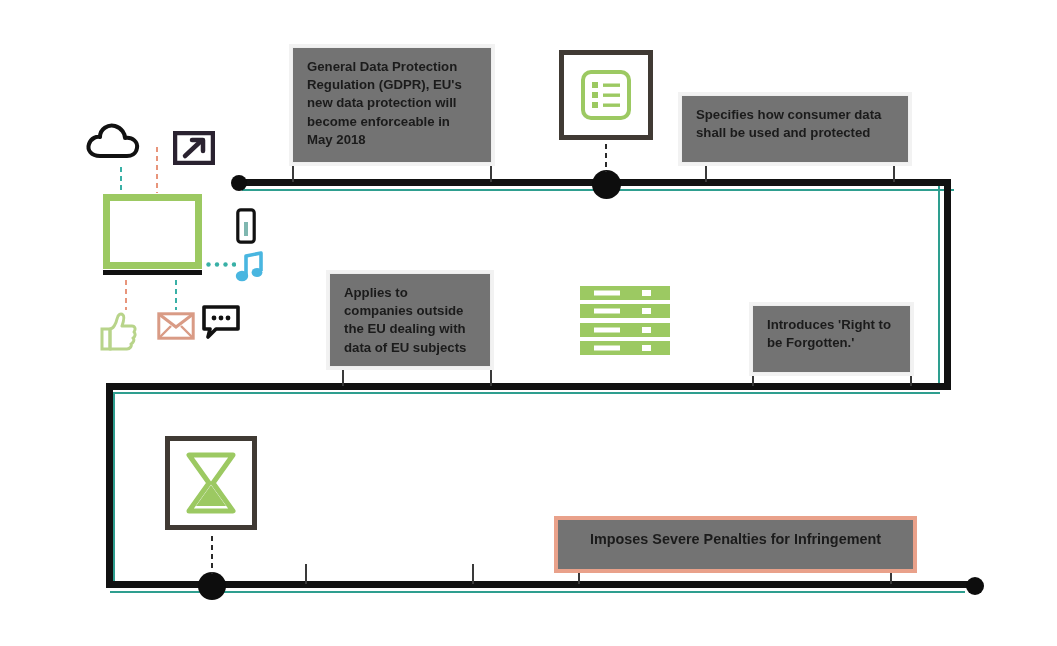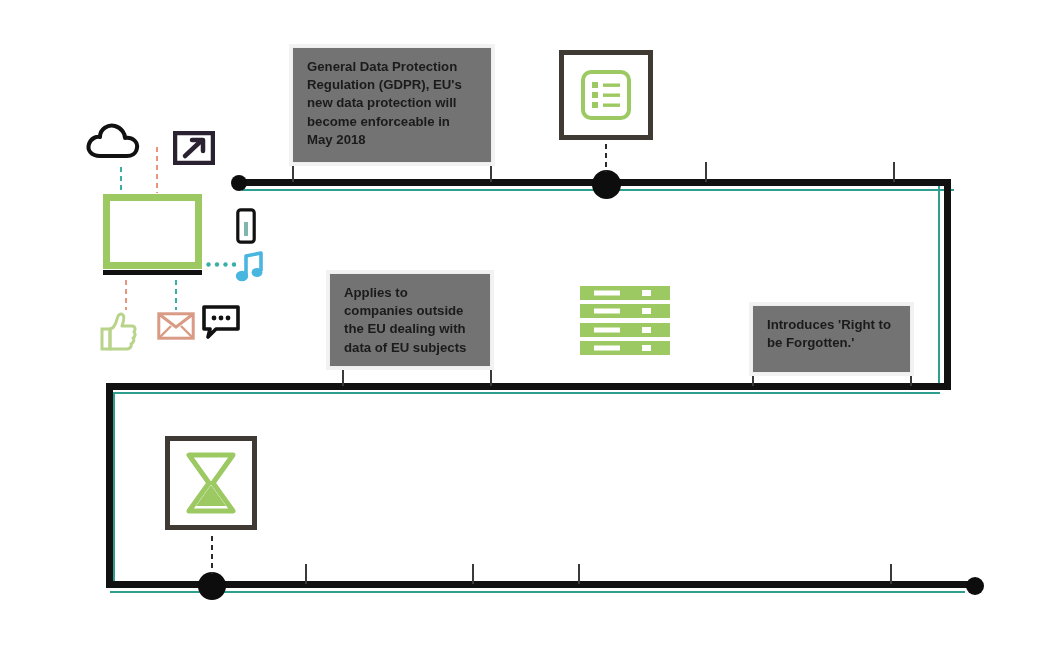--- a/index.html
+++ b/index.html
@@ -265,24 +265,30 @@
       <path d="M6 3 L50 3 L30 31 L50 59 L6 59 L26 31 Z" fill="none" stroke="#9cc962" stroke-width="5" stroke-linejoin="round"></path>
       <path d="M13 54 L43 54 L28 33 Z" fill="#9cc962"></path>
     </svg>
   </div>
   <div class="dotline-v dot-dark" style="left:210px; top:534px; height:40px;"></div>
 
   <div class="callout" style="left:292px; top:47px; width:200px; height:116px;">
     <p>General Data Protection Regulation (GDPR), EU's new data protection will become enforceable in May 2018</p>
   </div>
 
+  <div class="callout" style="left:681px; top:95px; width:228px; height:68px;">
+    <p>Specifies how consumer data shall be used and protected</p>
+  </div>
 
   <div class="callout" style="left:329px; top:273px; width:162px; height:94px;">
     <p>Applies to companies outside the EU dealing with data of EU subjects</p>
   </div>
 
   <div class="callout" style="left:752px; top:305px; width:159px; height:68px;">
     <p>Introduces 'Right to be Forgotten.'</p>
   </div>
 
 
+  <div class="callout accent" style="left:554px; top:516px; width:363px; height:57px;">
+    <p>Imposes Severe Penalties for Infringement</p>
+  </div>
 
 </div>
 
 </body></html>

